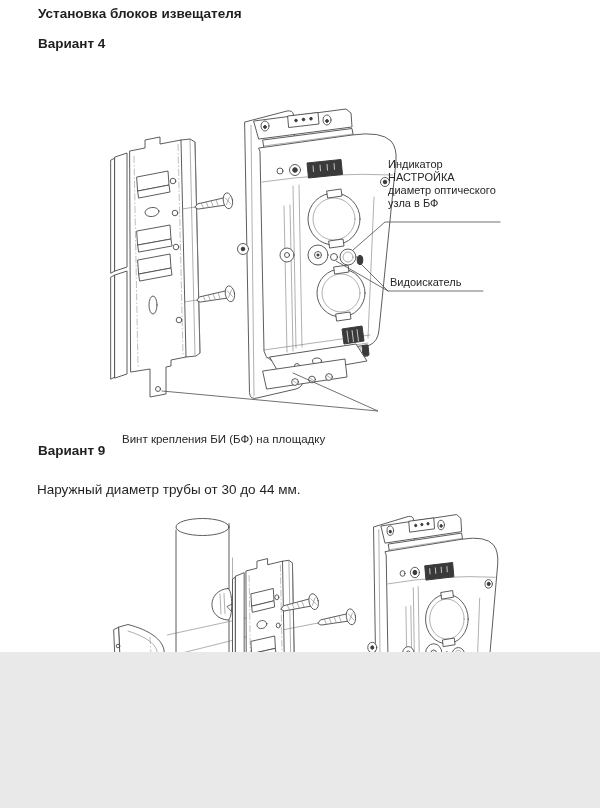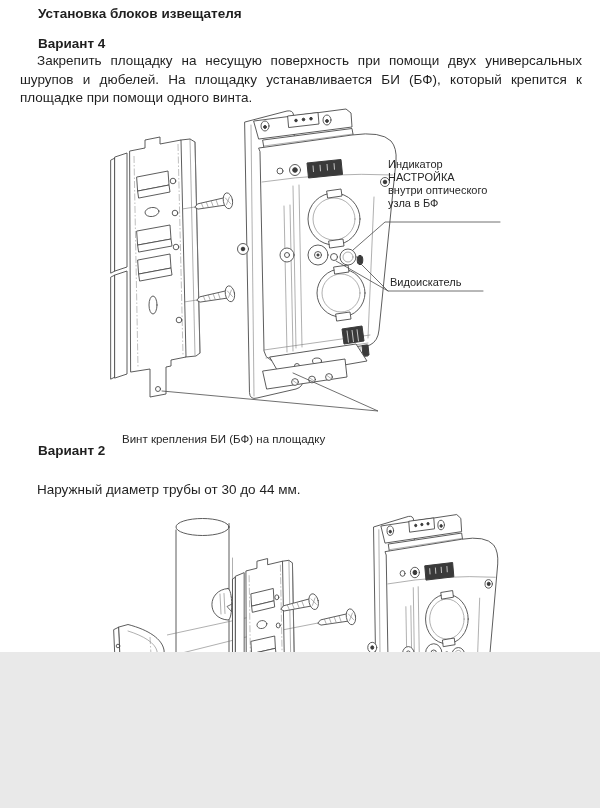--- a/index.html
+++ b/index.html
@@ -200,27 +200,26 @@
       <use href="#screw" transform="translate(281,609) rotate(-12)"></use>
       <use href="#screw" transform="translate(318,623) rotate(-10)"></use>
 
       <use href="#device" transform="translate(173,411) scale(0.82,0.95)"></use>
     </g>
   </svg>
 
   <div class="abs b" id="doc-title">Установка блоков извещателя</div>
 
   <div class="abs b" id="v1-heading">Вариант 4</div>
-  <div class="abs" id="v1-paragraph">Закрепить площадку на несущую поверхность при помощи двух универсальных шурупов и дюбелей. На площадку устанавливается БИ (БФ), который крепится к площадке при помощи одного винта.</div>
 
   <div class="abs" id="ann-indicator">
     <span style="display:block">Индикатор</span>
     <span style="display:block">НАСТРОЙКА</span>
-    <span style="display:block">внутри оптического</span>
+    <span style="display:block">диаметр оптического</span>
     <span style="display:block">узла в БФ</span>
   </div>
   <div class="abs" id="ann-viewfinder">Видоискатель</div>
   <div class="abs" id="fig1-caption">Винт крепления БИ (БФ) на площадку</div>
 
-  <div class="abs b" id="v2-heading">Вариант 2</div>
+  <div class="abs b" id="v2-heading">Вариант 9</div>
   <div class="abs" id="v2-line2">Наружный диаметр трубы от 30 до 44 мм.</div>
 
 </div>
 
 </body></html>

